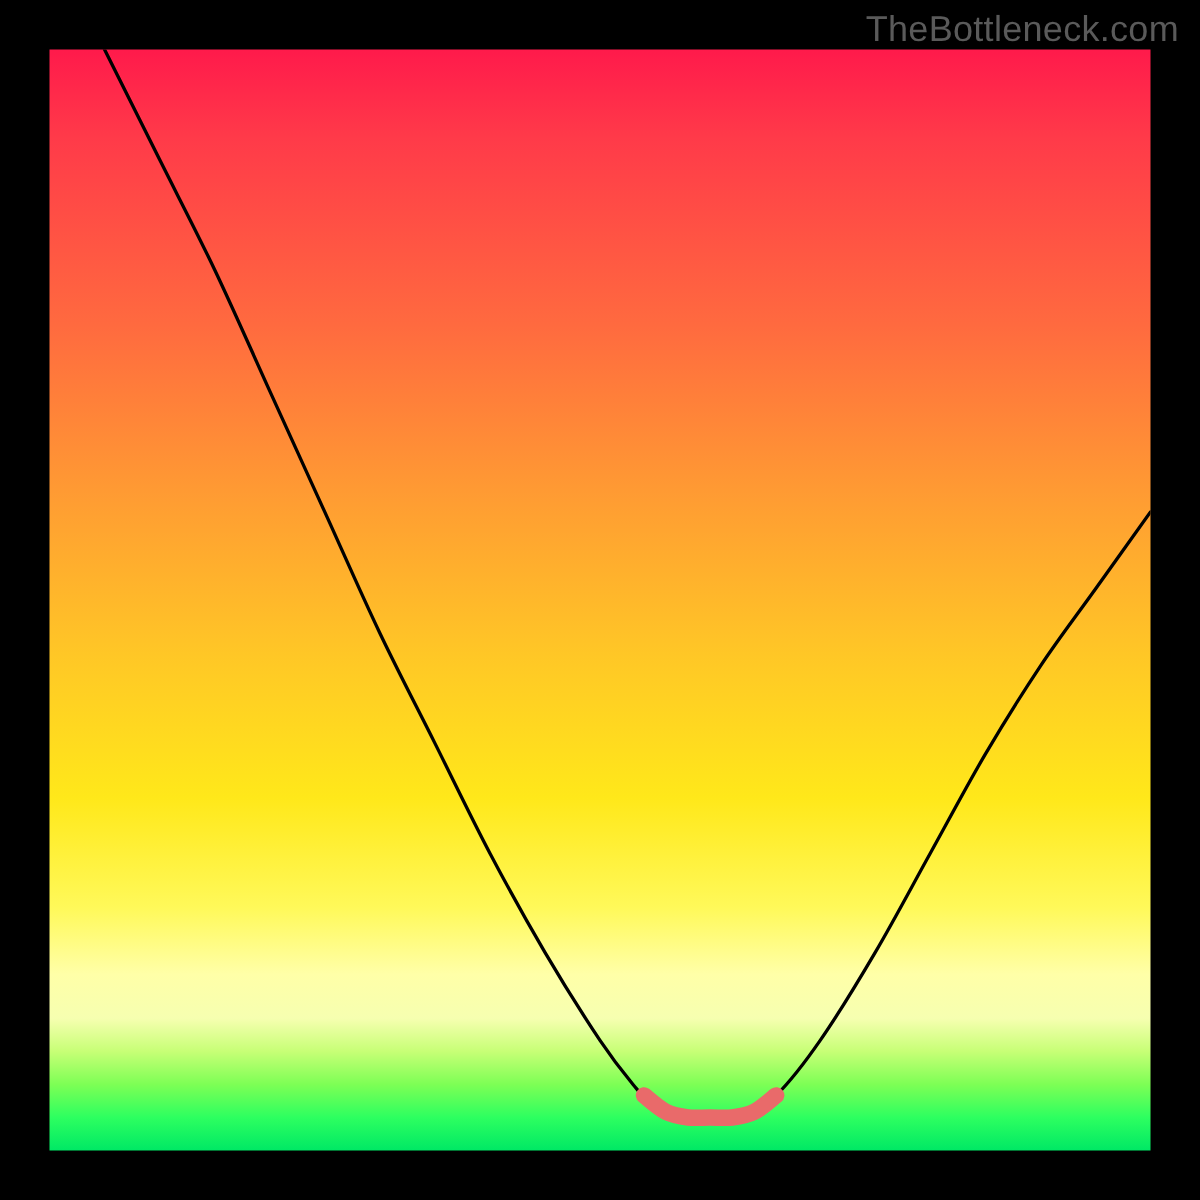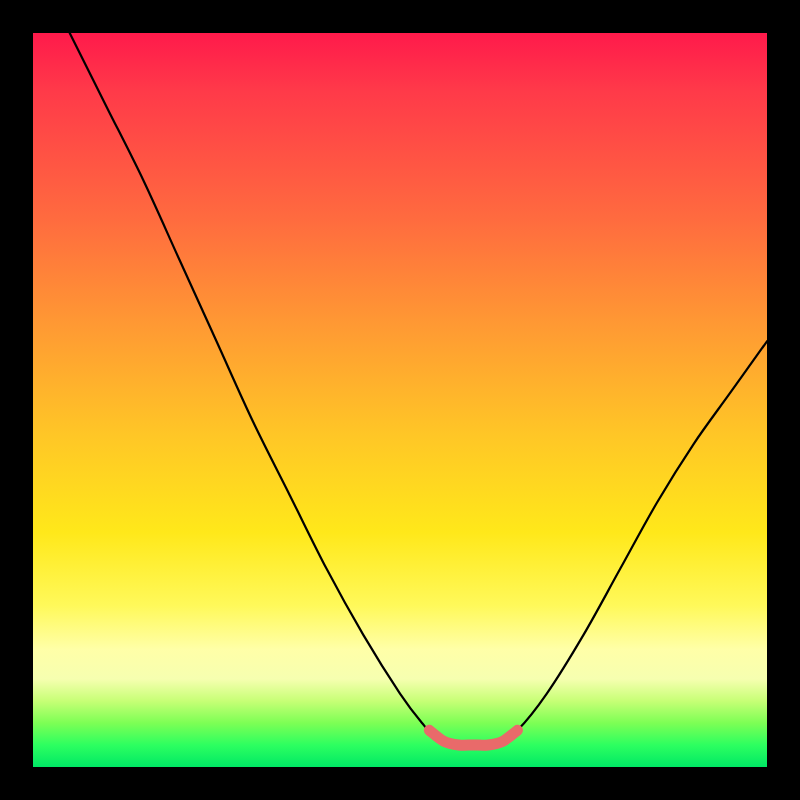--- a/index.html
+++ b/index.html
@@ -59,20 +59,21 @@
     top: 0;
     width: 734px;
     height: 734px;
   }
 </style>
 </head>
 <body>
 
 <div class="frame">
 
+  <div class="watermark">TheBottleneck.com</div>
 
   <div class="plot-area">
     <svg class="curves" viewBox="0 0 734 734" preserveAspectRatio="none">
 
       <path id="path-left" fill="none" stroke="#000000" stroke-width="2.2" stroke-linecap="round" d="M 36.7 0 C 42.81666666666667 12.233333333333329, 61.16666666666667 48.93333333333332, 73.4 73.39999999999998 C 85.63333333333334 97.86666666666663, 97.86666666666666 121.10999999999994, 110.1 146.79999999999995 C 122.33333333333333 172.48999999999995, 134.56666666666666 200.62666666666667, 146.8 227.54000000000002 C 159.03333333333336 254.45333333333338, 171.26666666666668 281.3666666666667, 183.5 308.28000000000003 C 195.73333333333332 335.1933333333334, 207.96666666666667 363.33000000000004, 220.2 389.02000000000004 C 232.4333333333333 414.71000000000004, 244.66666666666663 437.9533333333334, 256.9 462.42 C 269.1333333333333 486.88666666666666, 281.3666666666667 512.5766666666666, 293.6 535.8199999999999 C 305.83333333333337 559.0633333333333, 318.06666666666666 581.0833333333333, 330.3 601.88 C 342.53333333333336 622.6766666666667, 357.2133333333333 645.9200000000001, 367 660.6 C 376.7866666666667 675.28, 382.90333333333336 682.62, 389.02000000000004 689.96 C 395.1366666666667 697.3000000000001, 397.58333333333337 700.97, 403.70000000000005 704.64 C 409.8166666666667 708.31, 422.04999999999995 710.7566666666667, 425.71999999999997 711.98"></path>
       <path id="path-right" fill="none" stroke="#000000" stroke-width="2.2" stroke-linecap="round" d="M 462.42 711.98 C 466.09000000000003 709.5333333333333, 475.87666666666667 705.8633333333332, 484.44 697.3 C 493.00333333333333 688.7366666666667, 502.78999999999996 676.5033333333333, 513.8 660.6 C 524.81 644.6966666666667, 538.2666666666667 622.6766666666667, 550.5 601.88 C 562.7333333333333 581.0833333333333, 574.9666666666667 557.8399999999999, 587.2 535.8199999999999 C 599.4333333333334 513.8, 611.6666666666666 490.5566666666666, 623.9 469.76 C 636.1333333333333 448.96333333333337, 648.3666666666667 429.39000000000004, 660.6 411.04 C 672.8333333333334 392.69, 685.0666666666666 376.78666666666663, 697.3 359.65999999999997 C 709.5333333333333 342.5333333333333, 727.8833333333333 316.84333333333336, 734 308.28000000000003"></path>
       <path id="path-floor" fill="none" stroke="#000000" stroke-width="2.2" stroke-linecap="round" d="M 403.70000000000005 704.64 C 406.1466666666667 705.8633333333333, 413.4866666666666 710.7566666666667, 418.37999999999994 711.98 C 423.27333333333326 713.2033333333334, 428.16666666666663 711.98, 433.06 711.98 C 437.9533333333334 711.98, 442.8466666666667 711.98, 447.74 711.98 C 452.6333333333333 711.98, 457.5266666666667 713.2033333333334, 462.42 711.98 C 467.31333333333333 710.7566666666667, 474.65333333333336 705.8633333333333, 477.1 704.64"></path>
       <path id="path-hl" fill="none" stroke="#e96a6a" stroke-width="11" stroke-linecap="round" stroke-linejoin="round" d="M 396.36 697.3 C 398.8066666666667 699.135, 406.1466666666667 705.8633333333332, 411.04 708.31 C 415.93333333333334 710.7566666666667, 420.82666666666665 711.3683333333333, 425.71999999999997 711.98 C 430.6133333333333 712.5916666666667, 435.50666666666666 711.98, 440.4 711.98 C 445.2933333333333 711.98, 450.18666666666667 712.5916666666667, 455.08 711.98 C 459.9733333333333 711.3683333333333, 464.8666666666667 710.7566666666667, 469.76 708.31 C 474.6533333333333 705.8633333333332, 481.99333333333334 699.135, 484.44 697.3"></path>
     </svg>
   </div>

